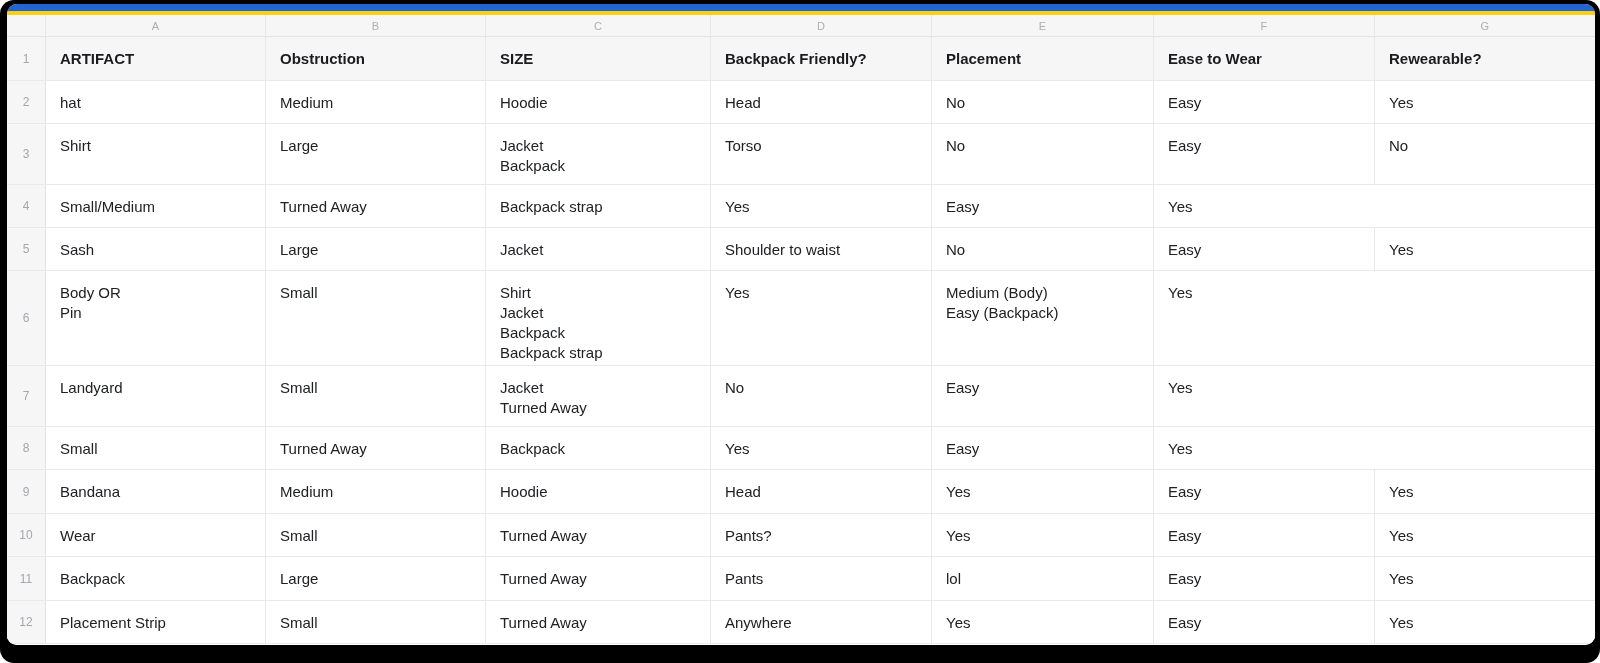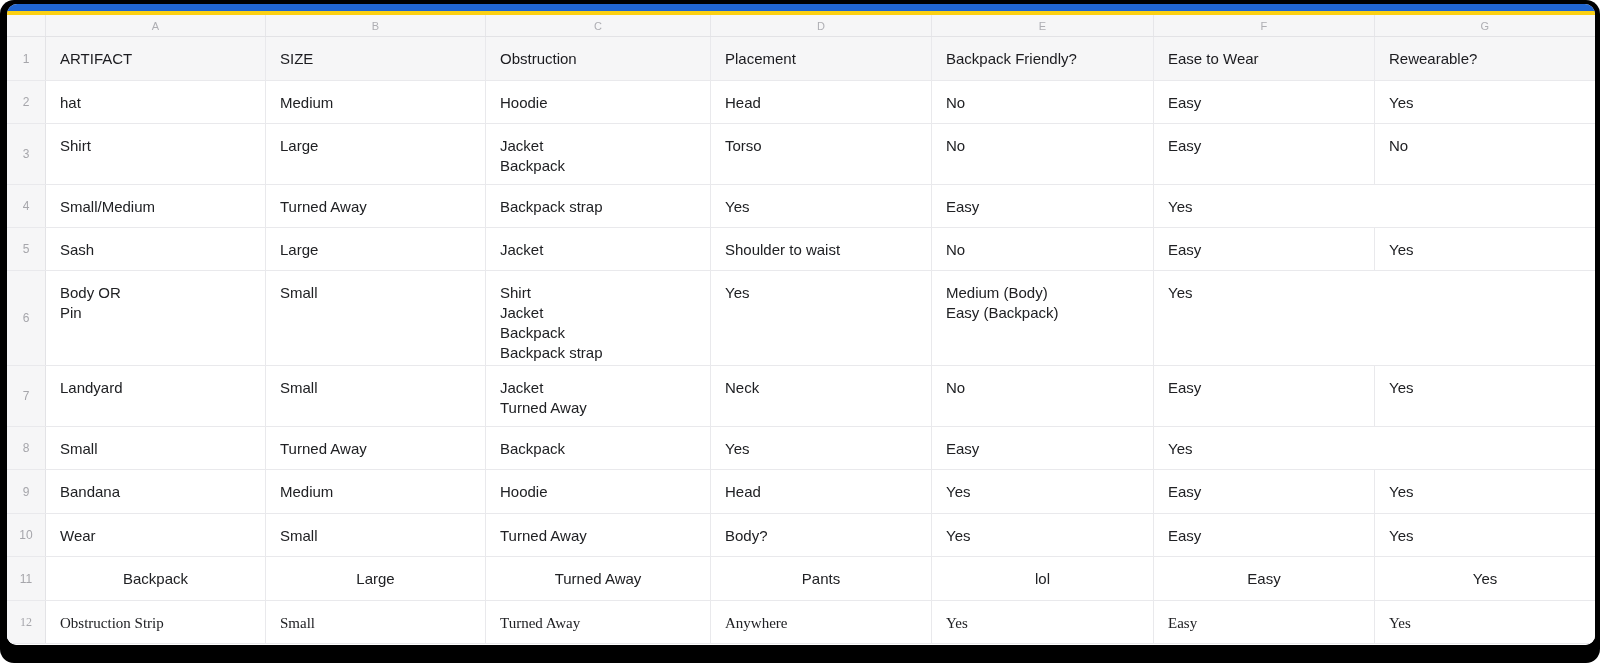--- a/index.html
+++ b/index.html
@@ -77,21 +77,21 @@
     padding: 12px 14px 4px 14px;
     font-size: 15px;
     line-height: 20px;
     color: #202124;
     white-space: pre-line;
     overflow: hidden;
     box-sizing: border-box;
   }
   .cell:last-child { border-right: none; }
   .header-row .cell {
-    font-weight: normal;
+    font-weight: bold;
     background: #f6f6f7;
     color: #1b1b1f;
   }
 </style>
 </head>
 <body>
 
 <div class="frame" style="background: rgb(0, 0, 0);">
   <div class="window">
     <div class="bar-blue" style="background: rgb(32, 101, 209);"></div>
@@ -104,24 +104,24 @@
           <div class="letter-cell">C</div>
           <div class="letter-cell">D</div>
           <div class="letter-cell">E</div>
           <div class="letter-cell">F</div>
           <div class="letter-cell">G</div>
         </div>
       <div id="rowsContainer">
           <div class="grid-row header-row" style="height: 44px;">
             <div class="row-num">1</div>
             <div class="cell">ARTIFACT</div>
+            <div class="cell">Obstruction</div>
             <div class="cell">SIZE</div>
-            <div class="cell">Obstruction</div>
+            <div class="cell">Backpack Friendly?</div>
             <div class="cell">Placement</div>
-            <div class="cell">Backpack Friendly?</div>
             <div class="cell">Ease to Wear</div>
             <div class="cell">Rewearable?</div>
           </div>
           <div class="grid-row" style="height: 43px;">
             <div class="row-num">2</div>
             <div class="cell">hat</div>
             <div class="cell">Medium</div>
             <div class="cell">Hoodie</div>
             <div class="cell">Head</div>
             <div class="cell">No</div>
@@ -171,21 +171,20 @@
             <div class="cell">Medium (Body)
 Easy (Backpack)</div>
             <div class="cell">Yes</div>
           </div>
           <div class="grid-row" style="height: 61px;">
             <div class="row-num">7</div>
             <div class="cell">Landyard</div>
             <div class="cell">Small</div>
             <div class="cell">Jacket
 Turned Away</div>
-            <div class="cell">Neck</div>
             <div class="cell">No</div>
             <div class="cell">Easy</div>
             <div class="cell">Yes</div>
           </div>
           <div class="grid-row" style="height: 43px;">
             <div class="row-num">8</div>
             <div class="cell">Small</div>
             <div class="cell">Turned Away</div>
             <div class="cell">Backpack</div>
             <div class="cell">Yes</div>
@@ -200,38 +199,38 @@
             <div class="cell">Head</div>
             <div class="cell">Yes</div>
             <div class="cell">Easy</div>
             <div class="cell">Yes</div>
           </div>
           <div class="grid-row" style="height: 43px;">
             <div class="row-num">10</div>
             <div class="cell">Wear</div>
             <div class="cell">Small</div>
             <div class="cell">Turned Away</div>
-            <div class="cell">Body?</div>
-            <div class="cell">Yes</div>
-            <div class="cell">Easy</div>
-            <div class="cell">Yes</div>
-          </div>
-          <div class="grid-row" style="height: 44px; text-align: center;">
+            <div class="cell">Pants?</div>
+            <div class="cell">Yes</div>
+            <div class="cell">Easy</div>
+            <div class="cell">Yes</div>
+          </div>
+          <div class="grid-row" style="height: 44px;">
             <div class="row-num">11</div>
             <div class="cell">Backpack</div>
             <div class="cell">Large</div>
             <div class="cell">Turned Away</div>
             <div class="cell">Pants</div>
             <div class="cell">lol</div>
             <div class="cell">Easy</div>
             <div class="cell">Yes</div>
           </div>
-          <div class="grid-row" style="height: 43px; font-family: Liberation Serif, serif;">
+          <div class="grid-row" style="height: 43px;">
             <div class="row-num">12</div>
-            <div class="cell">Obstruction Strip</div>
+            <div class="cell">Placement Strip</div>
             <div class="cell">Small</div>
             <div class="cell">Turned Away</div>
             <div class="cell">Anywhere</div>
             <div class="cell">Yes</div>
             <div class="cell">Easy</div>
             <div class="cell">Yes</div>
           </div>
         </div>
     </div>
   </div>

